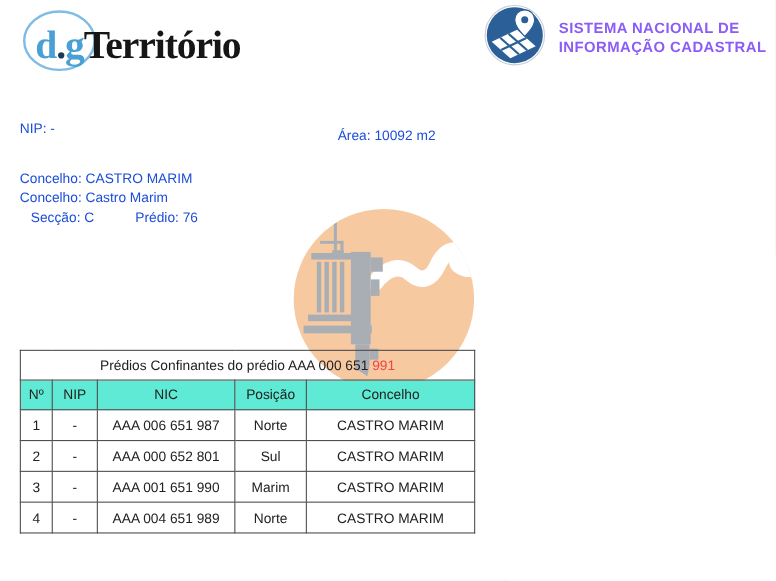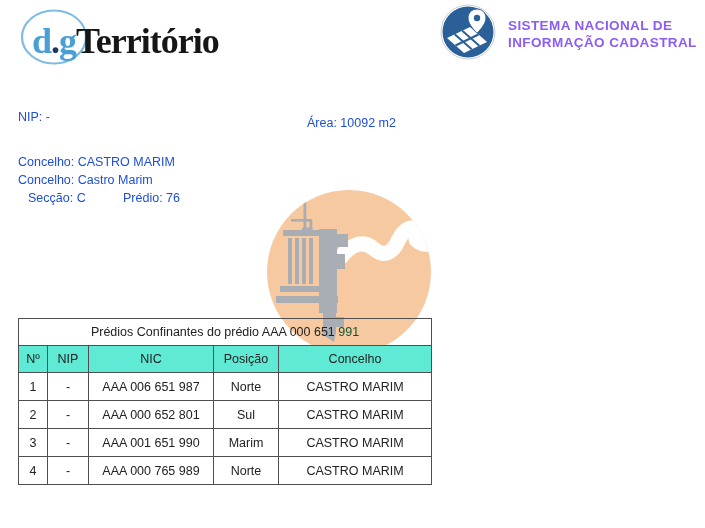--- a/index.html
+++ b/index.html
@@ -47,21 +47,21 @@
   table.confinantes td, table.confinantes th{
     border:1px solid #4f4f4f;height:26px;padding:0;
     text-align:center;font-weight:normal;vertical-align:middle;
   }
   td.tbl-title{
     text-align:left;padding-left:7px;height:24px;
     background:transparent; 
   }
   tr.hdr th{background:#5eead4;}
   tr.data td{background:#ffffff;height:27px;}
-  .title-highlight{color:#14532d;}
+  .title-highlight{color:#ef4444;}
 </style>
 </head>
 <body>
 
 <div class="page">
 
   <div class="dg-logo">
     <svg width="220" height="62" viewBox="0 0 220 62">
       <ellipse cx="34" cy="31" rx="32" ry="26.5" fill="none" stroke="#7fbce4" stroke-width="2.2"></ellipse>
     </svg>
@@ -170,20 +170,20 @@
       <tr class="data">
         <td>3</td>
         <td>-</td>
         <td>AAA 001 651 990</td>
         <td>Marim</td>
         <td>CASTRO MARIM</td>
       </tr>
       <tr class="data">
         <td>4</td>
         <td>-</td>
-        <td>AAA 000 765 989</td>
+        <td>AAA 004 651 989</td>
         <td>Norte</td>
         <td>CASTRO MARIM</td>
       </tr>
     </tbody>
   </table>
 
 </div>
 
 </body></html>

